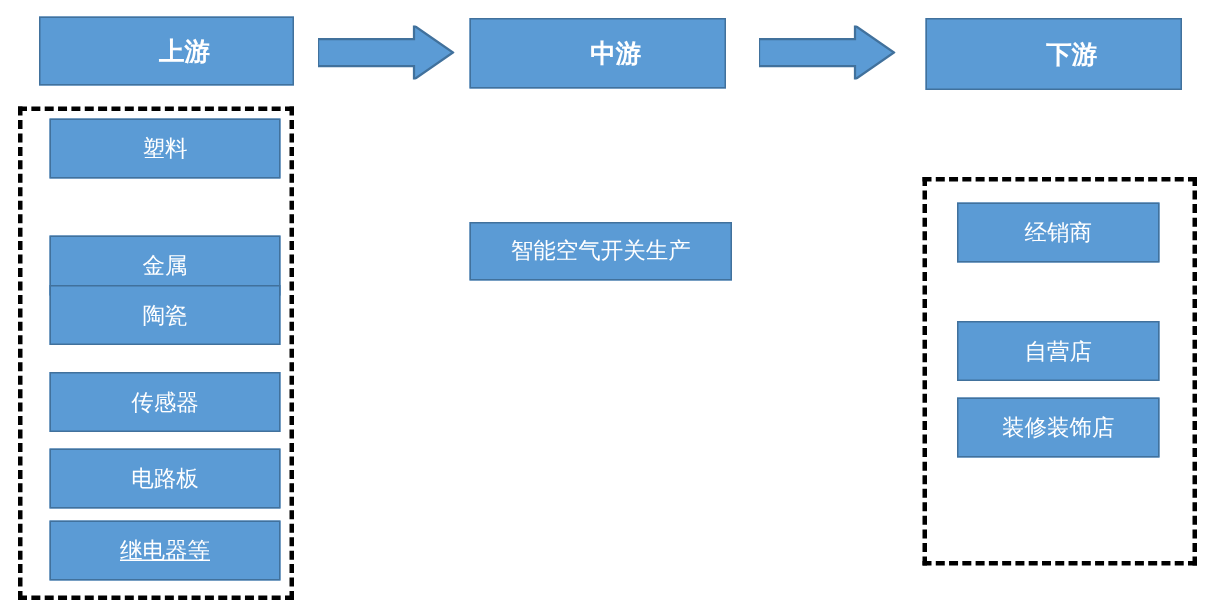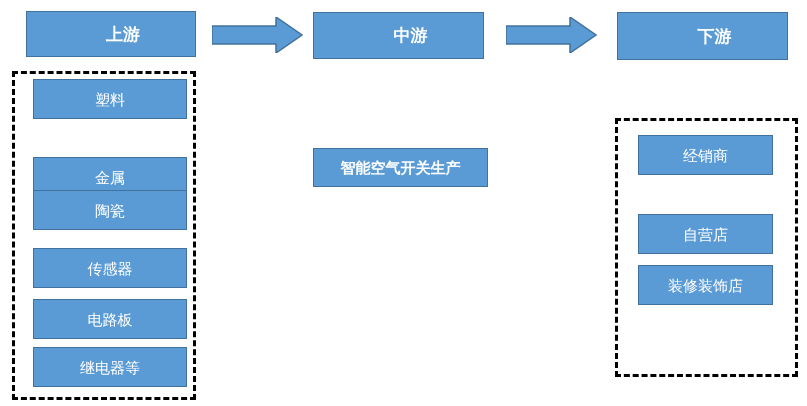--- a/index.html
+++ b/index.html
@@ -54,24 +54,24 @@
   }
   .group-upstream   { left: 12px;  top: 71px;  width: 184px; height: 329px; }
   .group-downstream { left: 615px; top: 118px; width: 183px; height: 259px; }
 
   .up-item { left: 33px; width: 154px; height: 40px; }
   .up-0 { top: 79px;  }
   .up-1 { top: 135px; margin-top: 22px; }
   .up-2 { top: 190px; }
   .up-3 { top: 248px; }
   .up-4 { top: 299px; }
-  .up-5 { top: 347px; }
+  .up-5 { top: 347px; text-decoration: underline; }
 
   .mid-item { left: 313px; width: 175px; }
-  .mid-0 { top: 148px; height: 39px; font-weight: bold; }
+  .mid-0 { top: 148px; height: 39px; }
   .mid-1 { top: 237px; height: 44px; }
 
   .down-item { left: 638px; width: 135px; height: 40px; }
   .down-0 { top: 135px; }
   .down-1 { top: 214px; }
   .down-2 { top: 265px; }
   .down-3 { top: 327px; }
 </style>
 </head>
 <body>

